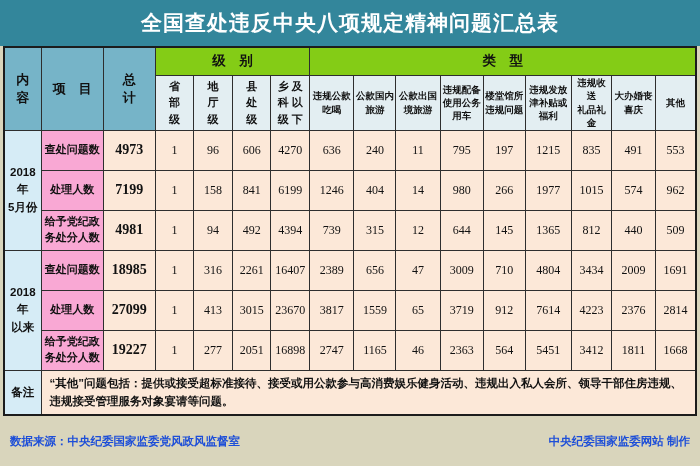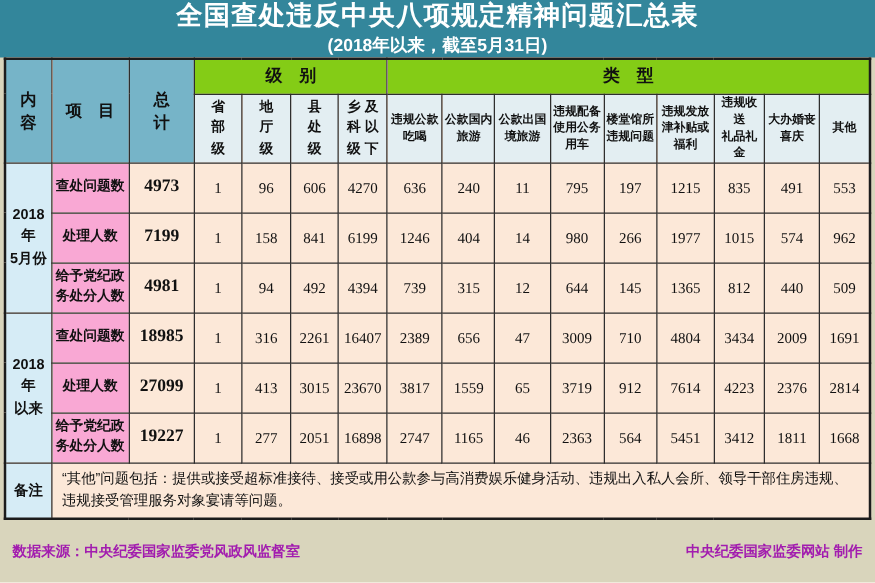--- a/index.html
+++ b/index.html
@@ -28,36 +28,35 @@
   th.main-head{background:#76b4c8;font-size:13px;font-weight:bold;}
   th.group-head{background:#84cc16;font-size:13.5px;font-weight:bold;}
   th.level-head{background:#e3eef2;font-size:11px;font-weight:bold;line-height:1.5;}
   th.type-head{background:#e3eef2;font-size:9.5px;font-weight:bold;line-height:1.4;}
 
   td.period-cell{background:#d6ecf6;font-size:11.5px;font-weight:bold;line-height:1.5;margin-left:36px;}
   td.item-cell{background:#f9a8d4;font-size:11px;font-weight:bold;line-height:1.45;}
   td.total-cell{background:#fce8d8;font-family:"Liberation Serif",serif;font-size:14px;font-weight:bold;}
   td.num-cell{background:#fce8d8;font-family:"Liberation Serif",serif;font-size:12px;}
   td.remark-label{background:#d6ecf6;font-size:11.5px;font-weight:bold;}
-  td.remark-text{background:#fce8d8;font-size:11.5px;font-weight:normal;text-align:left;
+  td.remark-text{background:#fce8d8;font-size:11.5px;font-weight:bold;text-align:left;
                  padding:2px 8px;line-height:1.6;}
 
   
   .footer{flex:1 1 auto;background:#d9d5bc;display:flex;align-items:center;
-          justify-content:space-between;padding:0 10px;color:#a21caf;}
+          justify-content:space-between;padding:0 10px;color:#1d4ed8;}
   .footer span{font-size:11.5px;font-weight:bold;}
 </style>
 </head>
 <body>
 
 <div class="page">
 
   <div class="titlebar">
     <div class="title">全国查处违反中央八项规定精神问题汇总表</div>
-    <div class="subtitle">(2018年以来，截至5月31日)</div>
   </div>
 
   <div class="table-wrap">
   <table>
     <colgroup>
       <col style="width:37px">
           <col style="width:62px">
           <col style="width:52px">
       <col style="width:38px">
           <col style="width:39px">

